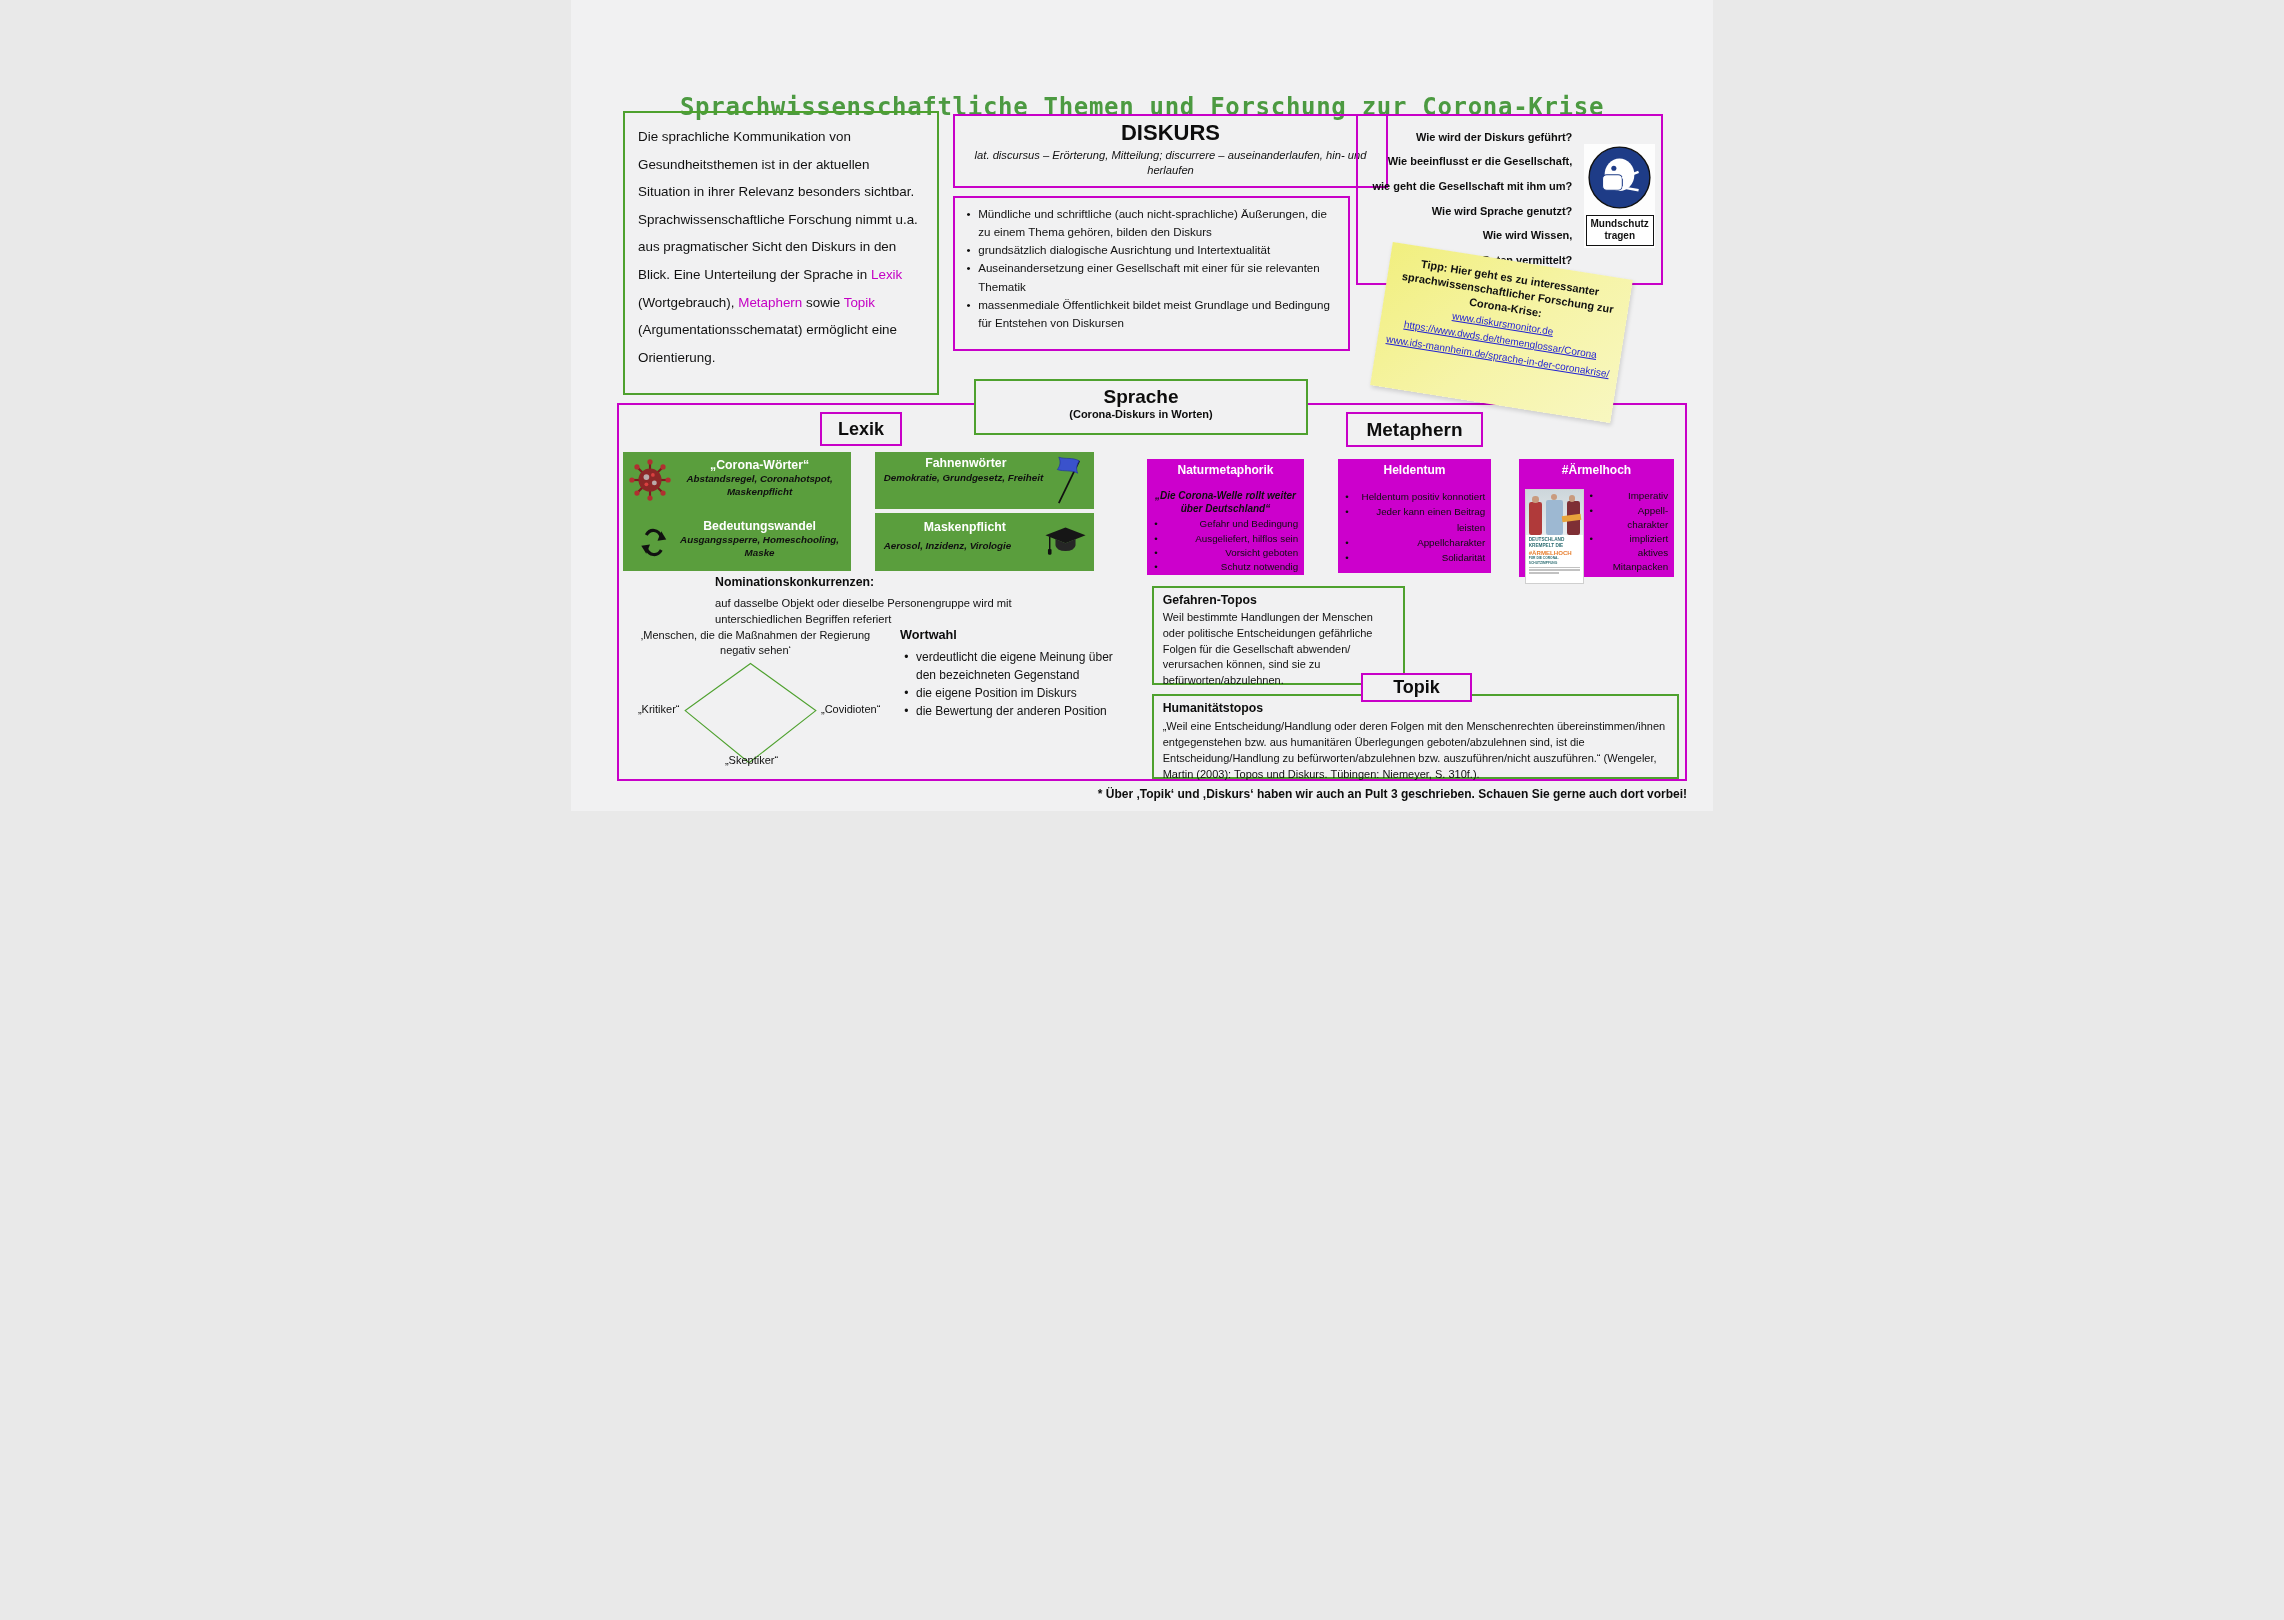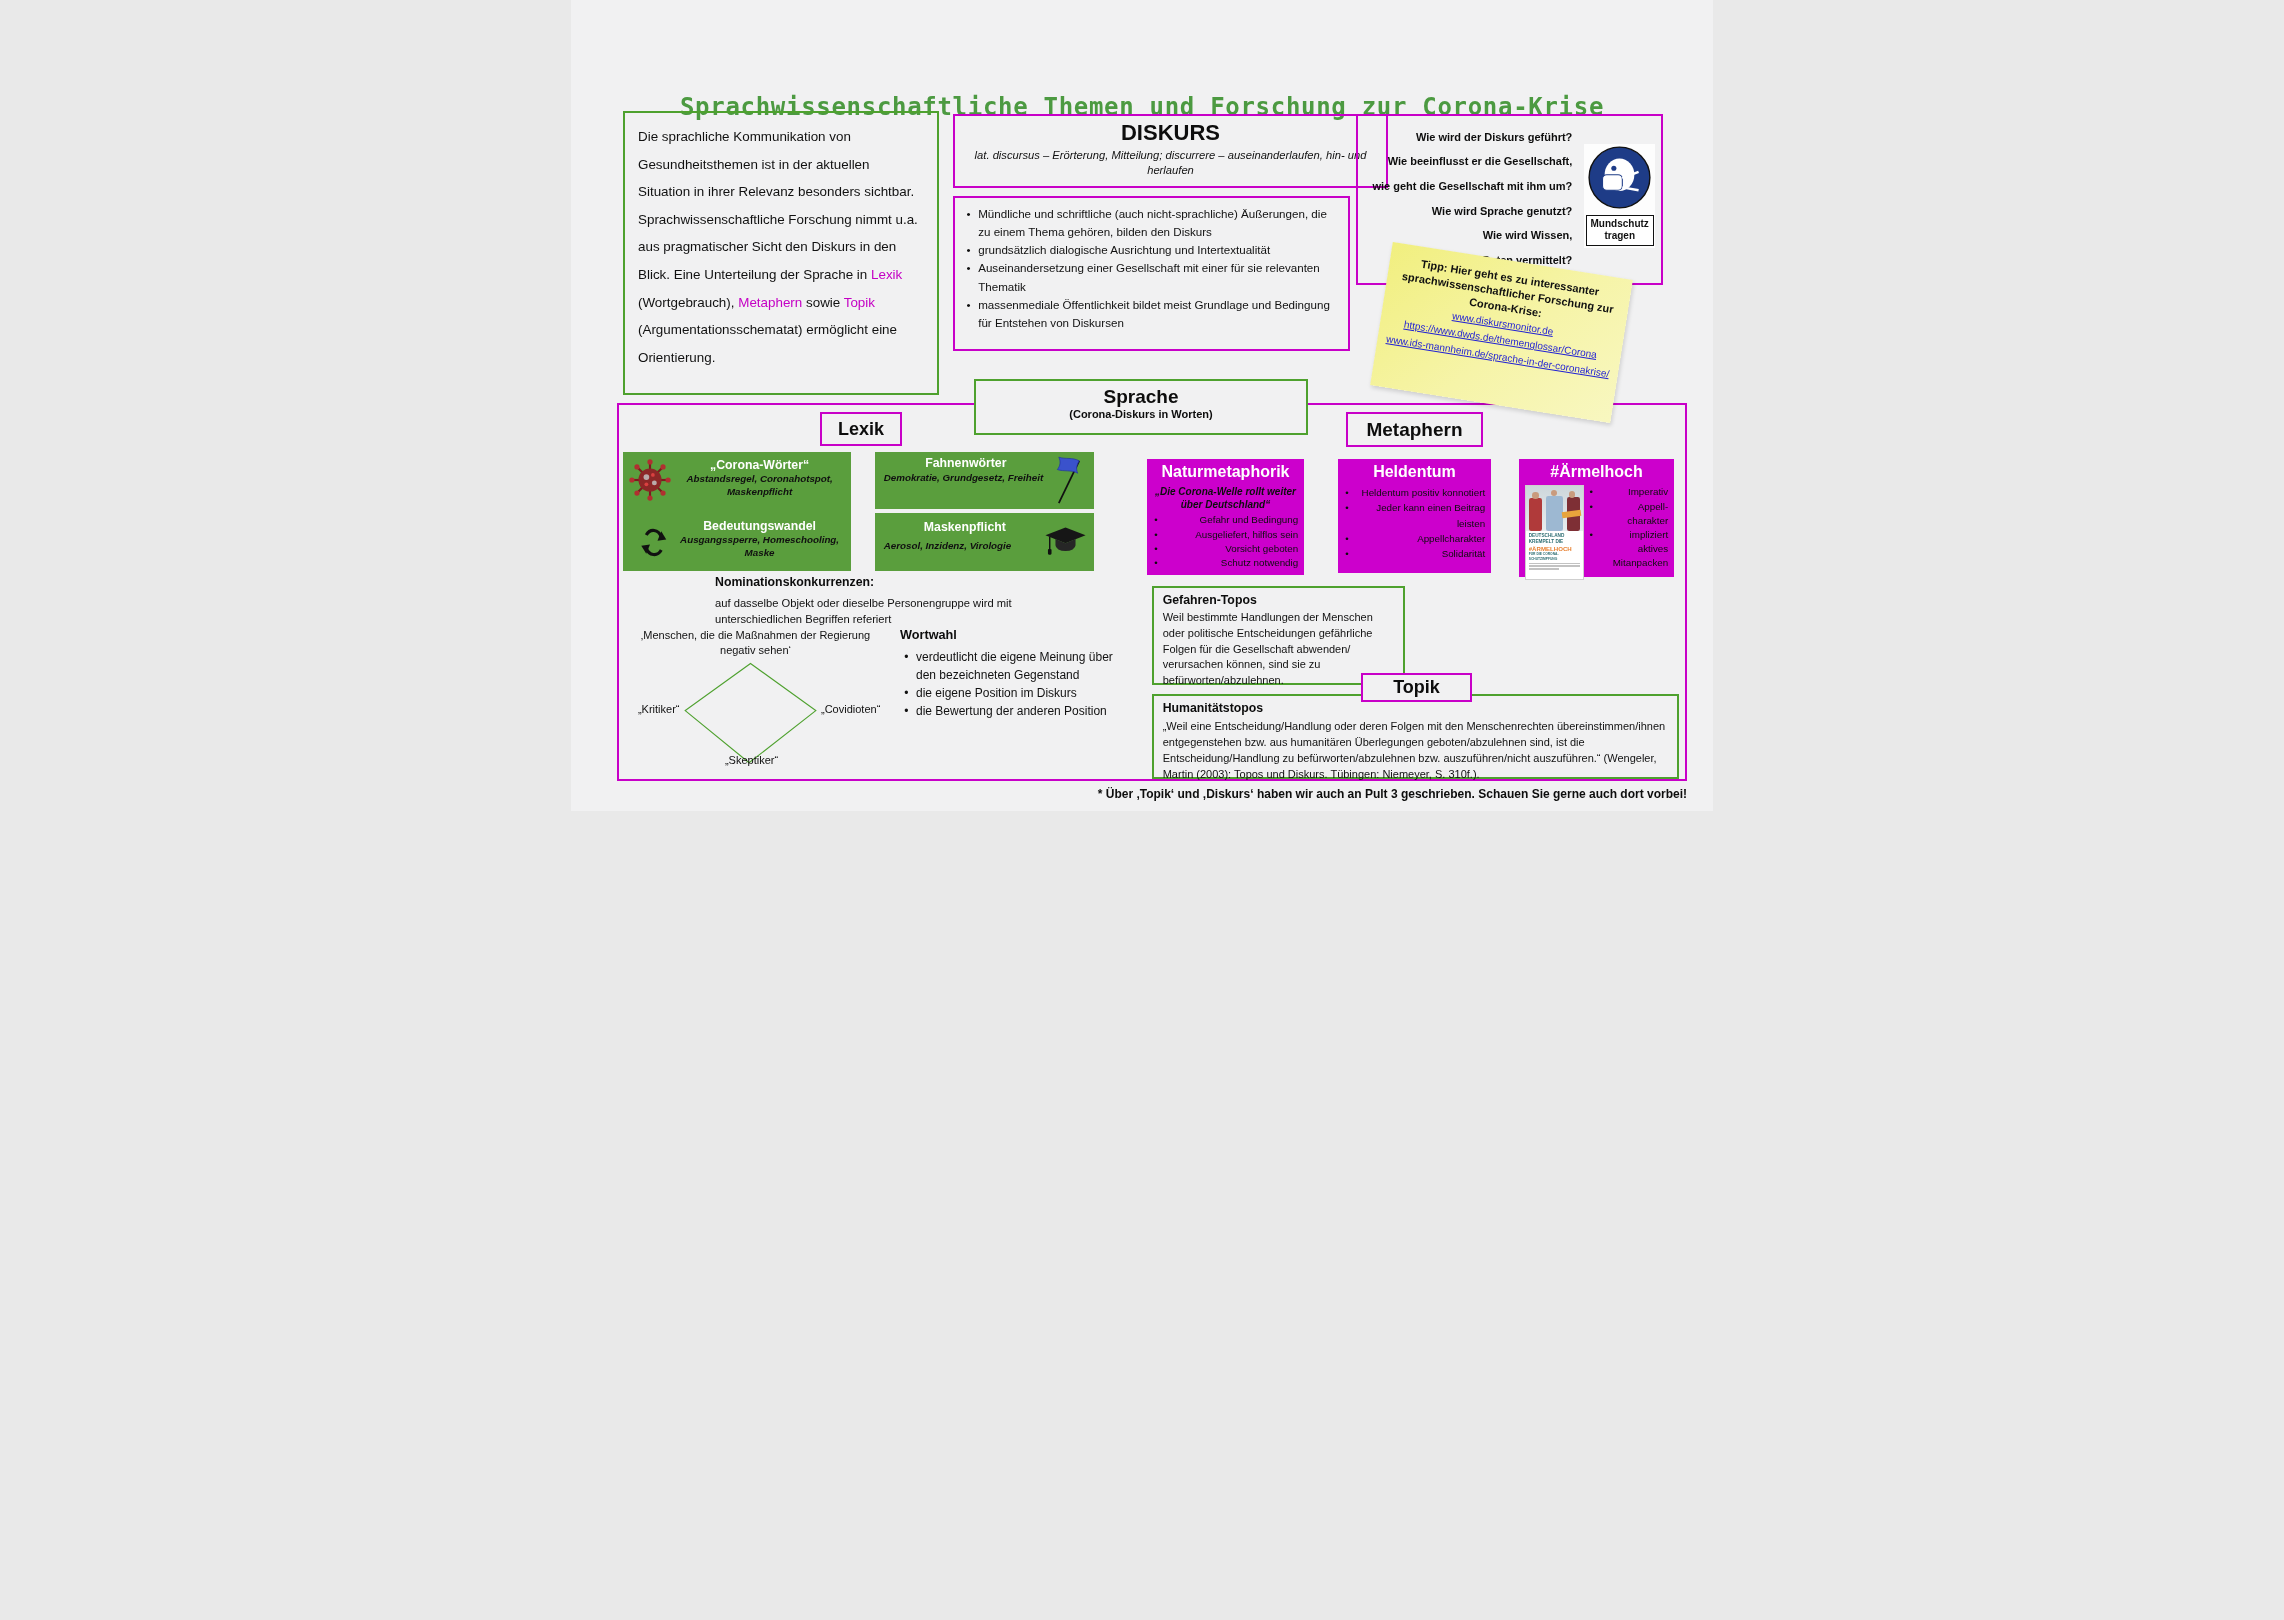--- a/index.html
+++ b/index.html
@@ -107,21 +107,21 @@
   .dia-top    { left:69px;  top:628px; width:231px; text-align:center; font-size:11px; line-height:1.35; color:#111; }
   .dia-left   { left:27.5px;  top:703px; width:81px; text-align:right;  font-size:11px; color:#111; }
   .dia-right  { left:250px; top:703px; font-size:11px; color:#111; }
   .dia-bottom { left:116px; top:754px; width:129px; text-align:center; font-size:11px; color:#111; }
 
   .wort-head { left:329px; top:628px; font-size:12.7px; font-weight:bold; color:#0d0d0d; }
   .wort-list { left:329px; top:648px; width:226px; font-size:12px; line-height:1.5; color:#111; }
 
   
   .mcard { position:absolute; background:#cc00cc; color:#0d0d0d; padding:4.3px 5.8px; }
-  .mcard .mt { text-align:center; color:#fff; font-weight:bold; font-size:16px; margin-bottom:4px; }
+  .mcard .mt { text-align:center; color:#fff; font-weight:bold; font-size:12px; margin-bottom:12px; }
   .mcard .mq { text-align:center; font-weight:bold; font-style:italic; font-size:10px; line-height:1.3; margin-bottom:2.2px; }
   .mcard ul.plain { font-size:9.8px; line-height:1.45; }
   .mcard ul.plain li { padding-left:12.3px;text-align:right; }
   .mcard ul.plain li::before { left:1.4px; }
   .card-natur  { left:576px;  top:459px; width:157px; height:116px; }
   .card-helden { left:767px; top:459px; width:153px; height:114px; }
   .card-helden ul.plain { line-height:1.55; }
   .card-aermel { left:948px; top:459px; width:155px; height:118px; }
   .aermel-row { display:flex; gap:4.3px; }
 

